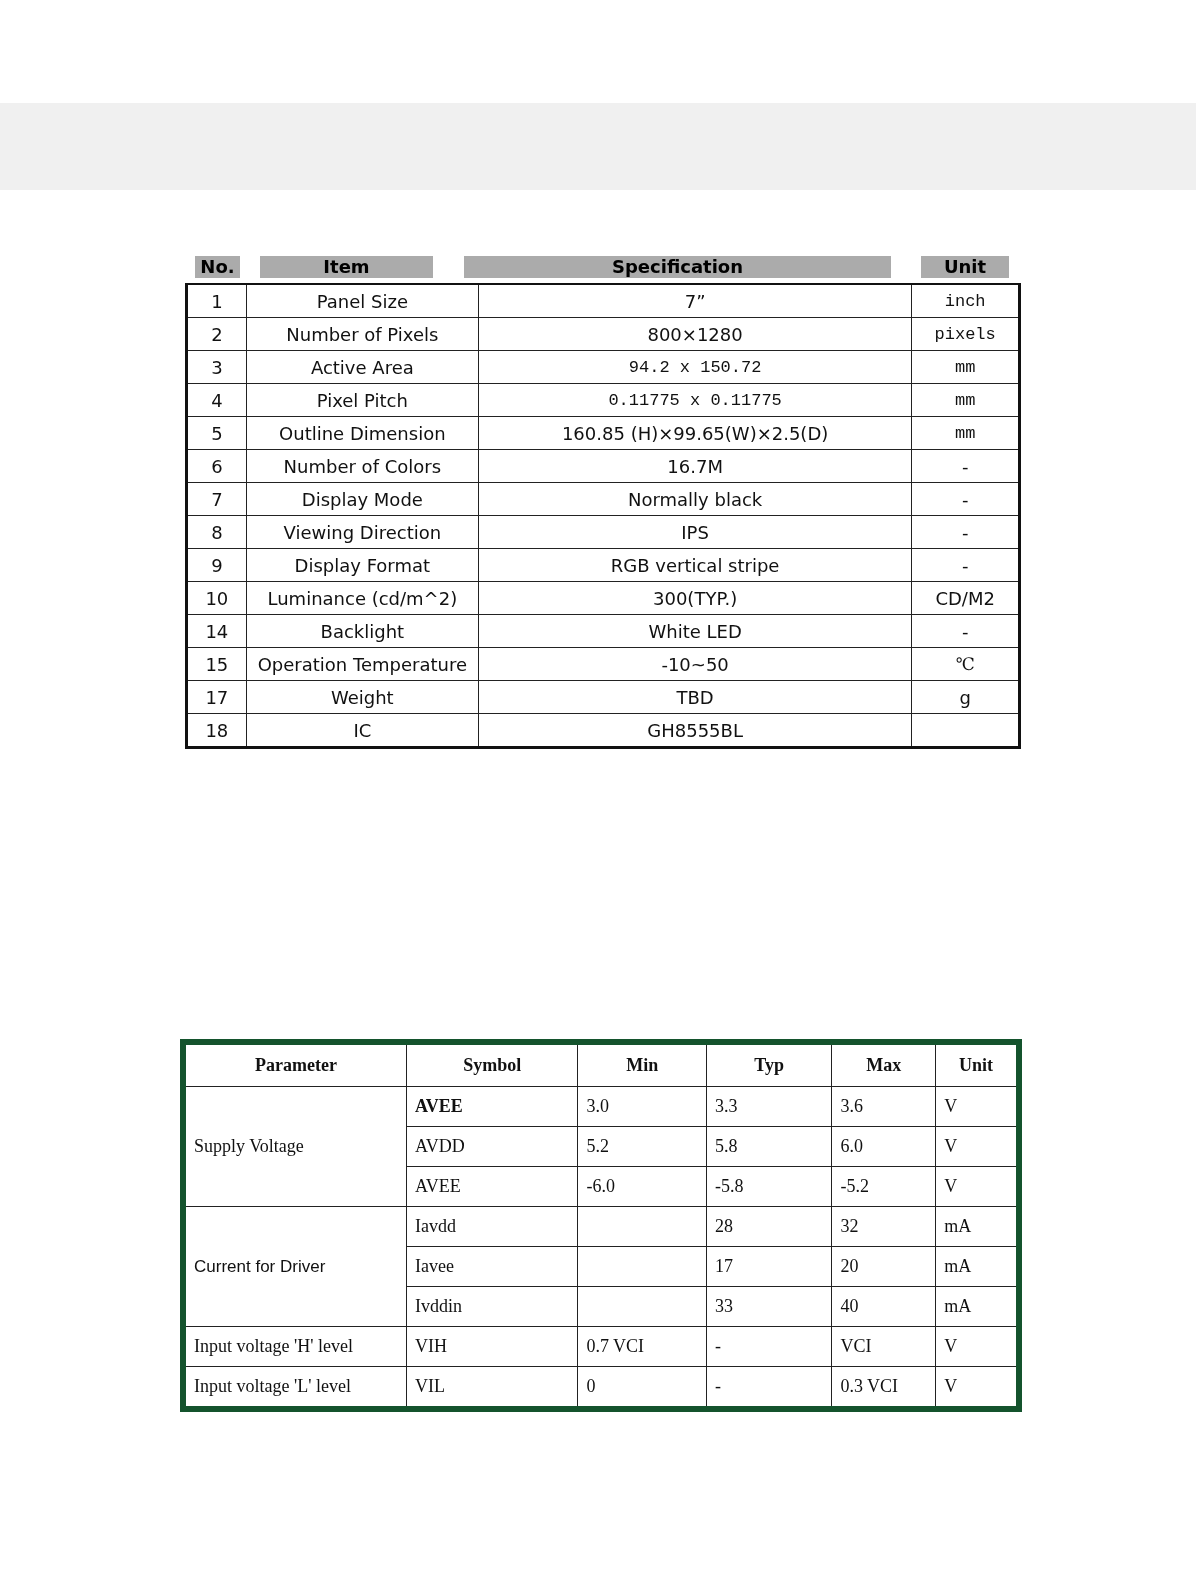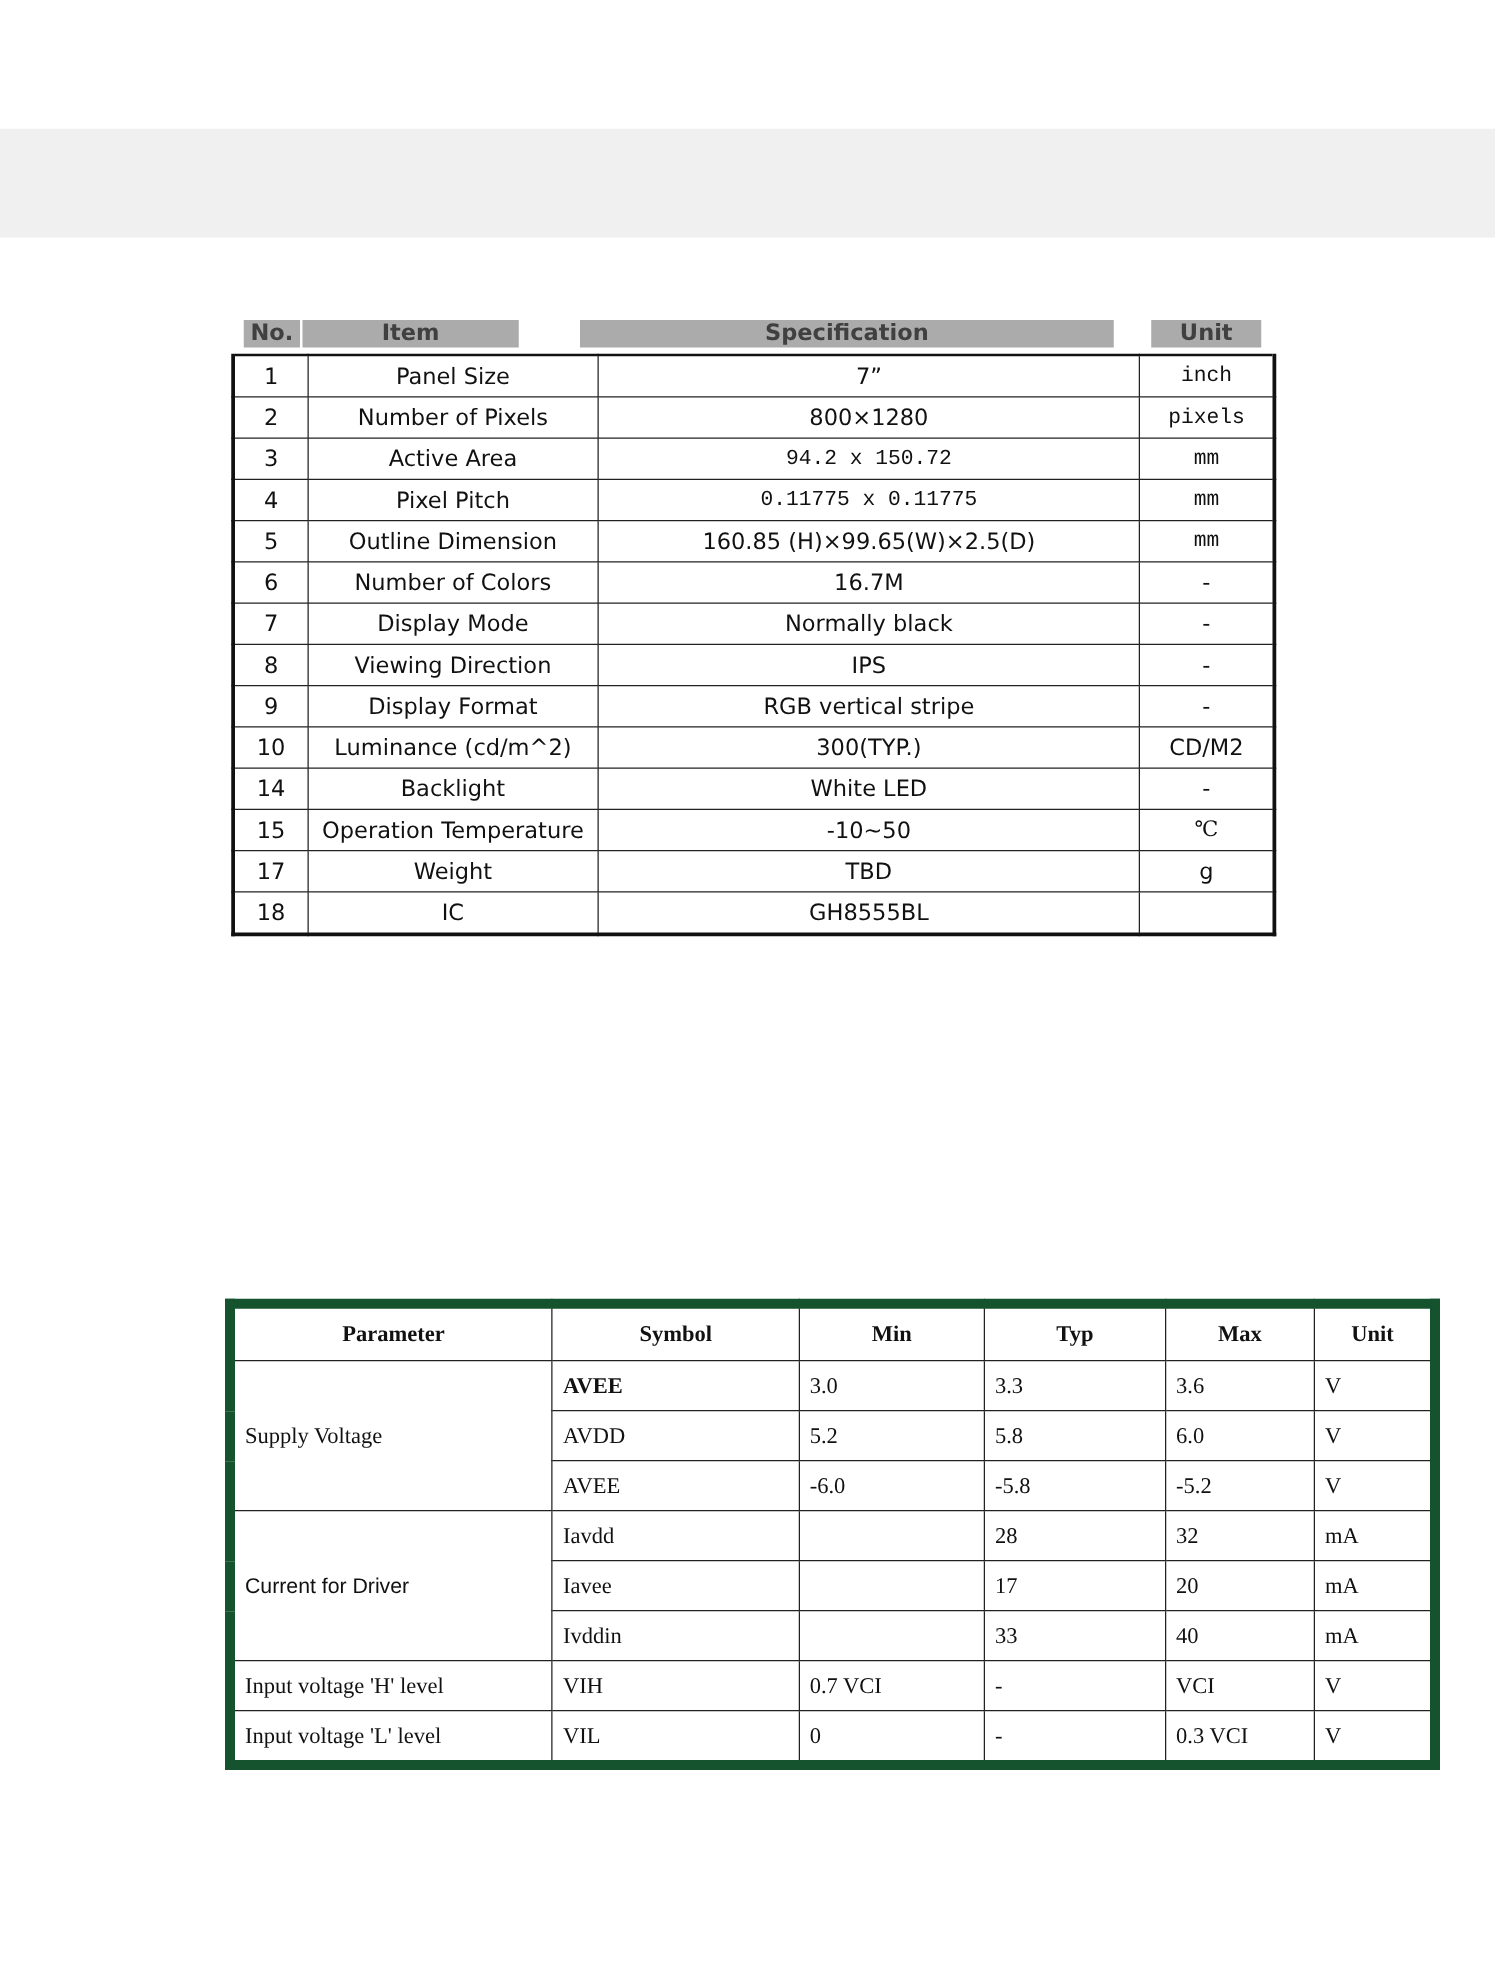--- a/index.html
+++ b/index.html
@@ -9,24 +9,24 @@
       overflow: hidden;
     }
     .top-band {
       position: absolute; left: 0; top: 103px; width: 1196px; height: 87px;
       background: #f0f0f0;
     }
     
     .spec-head {
       position: absolute; top: 256px; height: 22px;
       background: #ababab; font-weight: bold; font-size: 18px;
-      text-align: center; line-height: 22px; color: #404040;
+      text-align: center; line-height: 22px; color: #000000;
     }
     .spec-head.no { left: 195px; width: 45px; }
-    .spec-head.item { left: 242px; width: 173px; }
+    .spec-head.item { left: 260px; width: 173px; }
     .spec-head.spec { left: 464px; width: 427px; }
     .spec-head.unit { left: 921px; width: 88px; }
 
     table.spec {
       position: absolute; left: 185px; top: 283px; width: 836px;
       border-collapse: collapse;
       border: 2px solid #111; border-left: 3px solid #111; border-bottom: 3px solid #111; border-right: 3px solid #111;
       font-size: 18px;
     }
     table.spec td {
@@ -34,22 +34,22 @@
     }
     table.spec td.c-no { width: 58px; }
     table.spec td.c-item { width: 232px; }
     table.spec td.c-spec { width: 434px; }
     table.spec td.c-unit { width: 106px; }
     table.spec td.arial { font-family: Liberation Mono, monospace; font-size: 17px; }
     table.spec td.serif { font-family: "DejaVu Serif", serif; font-size: 17px; }
 
     
     table.elec {
-      position: absolute; left: 180px; top: 1039px; width: 972px;
-      border-collapse: collapse; border: 8px solid #14532d;
+      position: absolute; left: 180px; top: 1039px; width: 842px;
+      border-collapse: collapse; border: 6px solid #14532d;
       font-family: "Liberation Serif", serif; font-size: 18px; color: #111;
     }
     table.elec th {
       border: 1.5px solid #222; height: 39px; font-weight: bold; text-align: center; font-size: 18px;
     }
     table.elec td {
       border: 1.5px solid #222; height: 39px; text-align: left; padding: 0 0 0 8px; vertical-align: middle;
     }
     table.elec td.param-sans { font-family: "Liberation Sans", sans-serif; font-size: 17px; }
     table.elec td.bold { font-weight: bold; }

